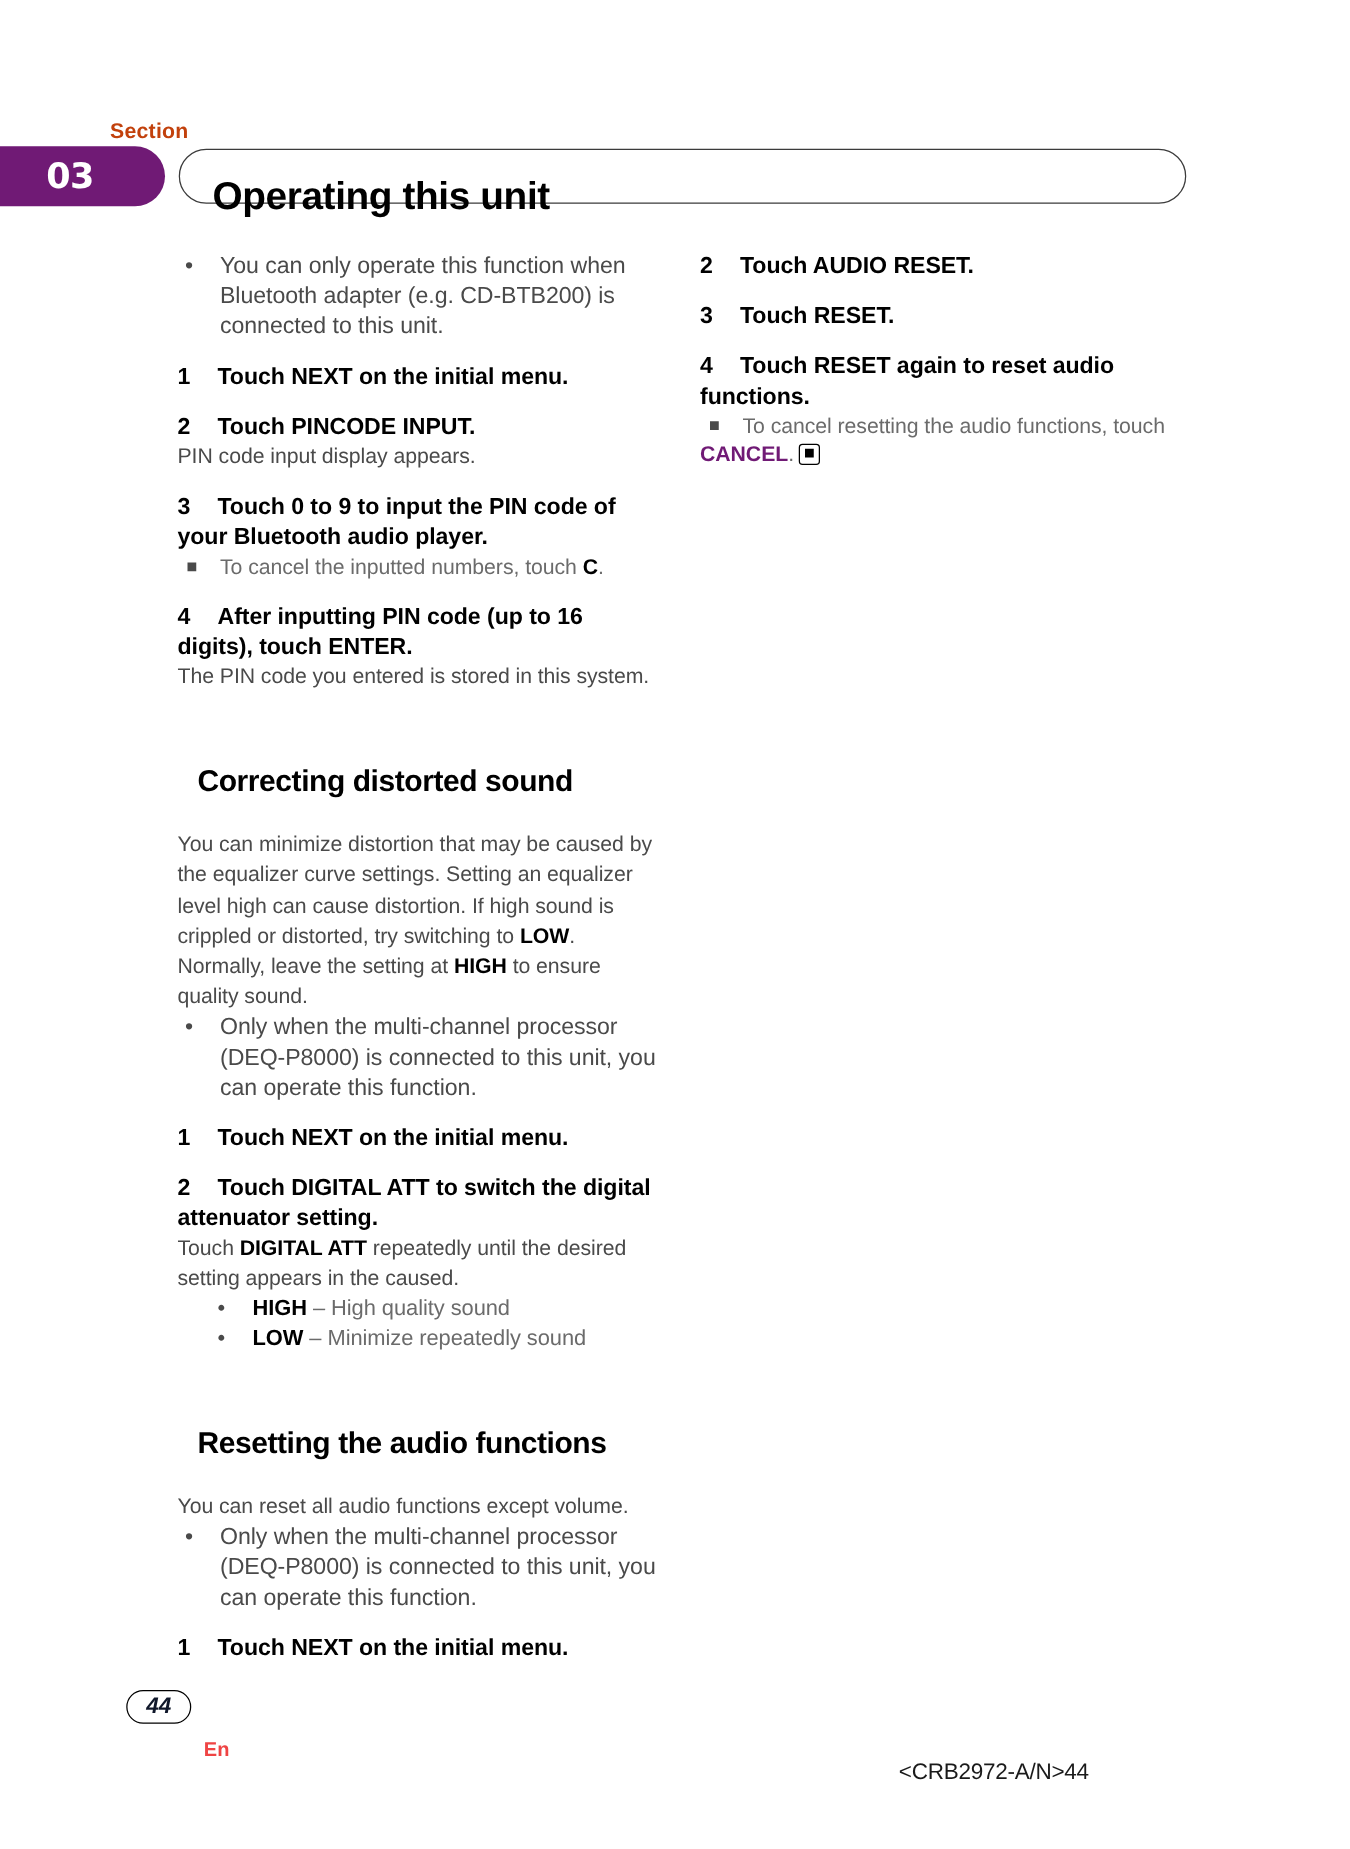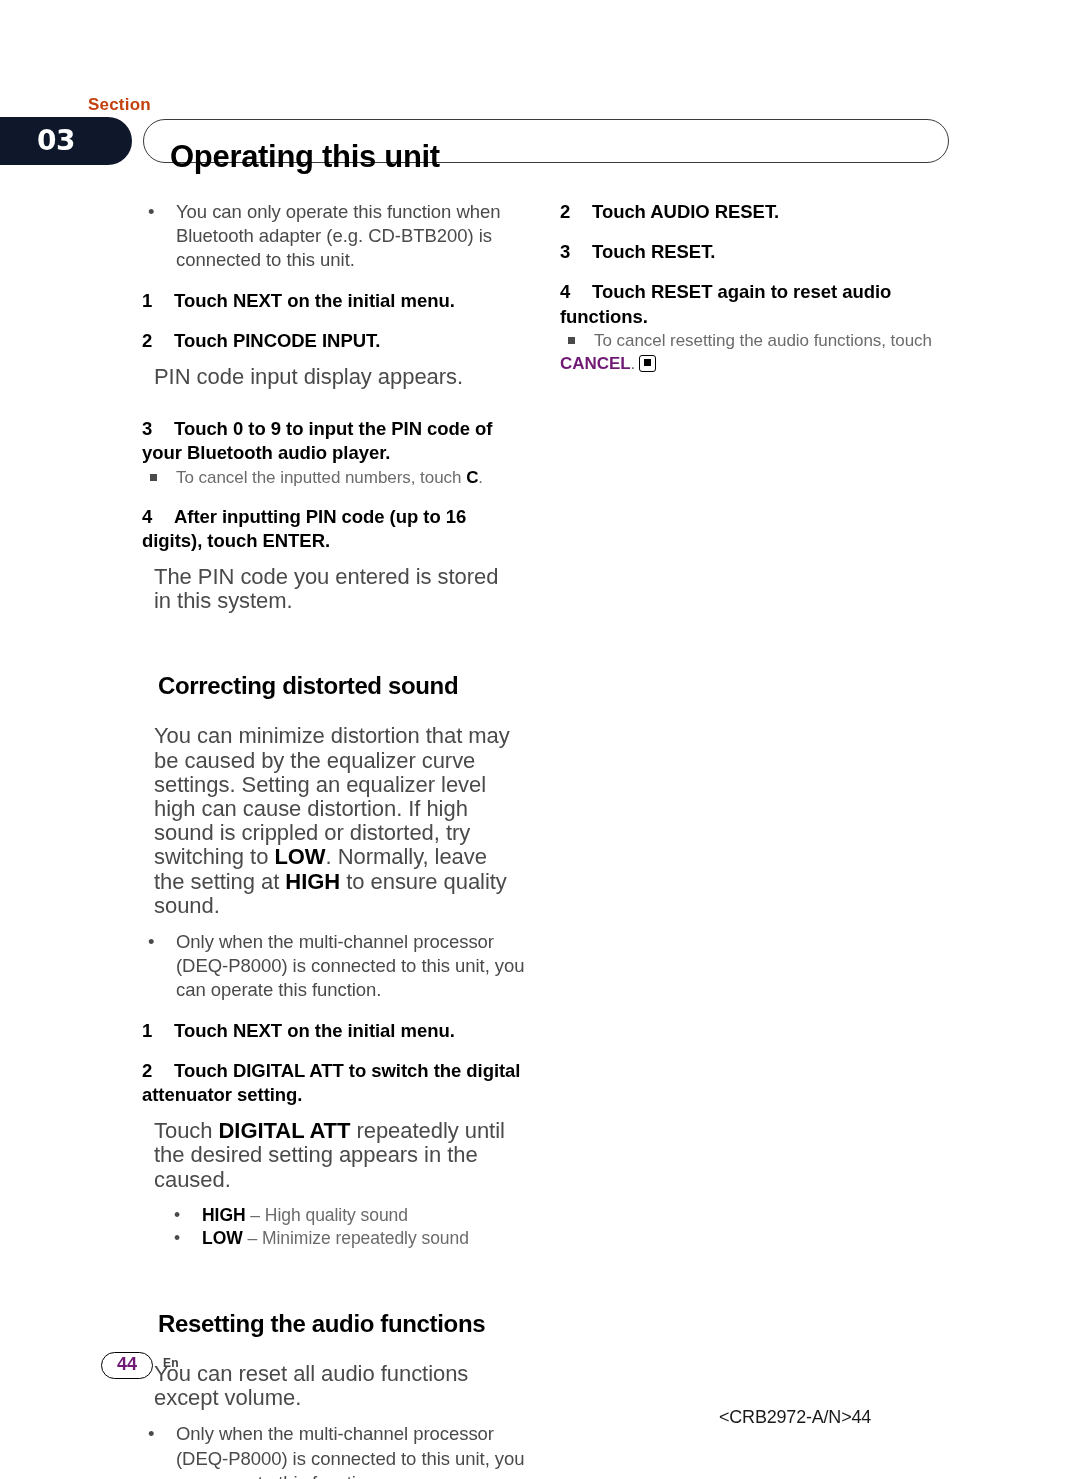--- a/index.html
+++ b/index.html
@@ -33,21 +33,21 @@
     letter-spacing: 0.2px;
     color: #c2410c;
     line-height: 18px;
   }
   .section-tab {
     position: absolute;
     left: 0px;
     top: 21px;
     width: 132px;
     height: 48px;
-    background: #0f172a;
+    background: #701a75;
     border-top-right-radius: 26px;
     border-bottom-right-radius: 26px;
   }
   .section-number {
     position: absolute;
     left: 0;
     top: 0;
     width: 112px;
     height: 48px;
     line-height: 48px;
@@ -84,24 +84,24 @@
   .col {
     position: absolute;
     top: 200px;
     width: 388px;
   }
   .col-left  { left: 142px; }
   .col-right { left: 560px; }
 
   
   .para {
-    font-size: 22px;
+    font-size: 17px;
     line-height: 24.2px;
     color: #4a4a4a;
-    margin: 12px;
+    margin: 0;
     letter-spacing: -0.05px;
   }
   .para b, .para strong { color: #000; font-weight: bold; }
 
   .step {
     font-size: 18.5px;
     line-height: 24.2px;
     font-weight: bold;
     color: #000;
     margin: 0;
@@ -213,29 +213,30 @@
     top: 1352px;
     width: 52px;
     height: 27px;
     border: 1.8px solid #000;
     border-radius: 14px;
     box-sizing: border-box;
     text-align: center;
     line-height: 23px;
     font-size: 18px;
     font-weight: bold;
-    color: #701a75;
+    color: #0f172a;
+    font-style: italic;
   }
   .footer-lang {
     position: absolute;
     left: 163px;
-    top: 1356px;
-    font-size: 12px;
-    font-weight: bold;
-    color: #404040;
+    top: 1392px;
+    font-size: 16px;
+    font-weight: bold;
+    color: #ef4444;
     letter-spacing: 0.2px;
   }
   .footer-code {
     position: absolute;
     left: 719px;
     top: 1407px;
     font-size: 18px;
     color: #1a1a1a;
     letter-spacing: -0.2px;
   }

